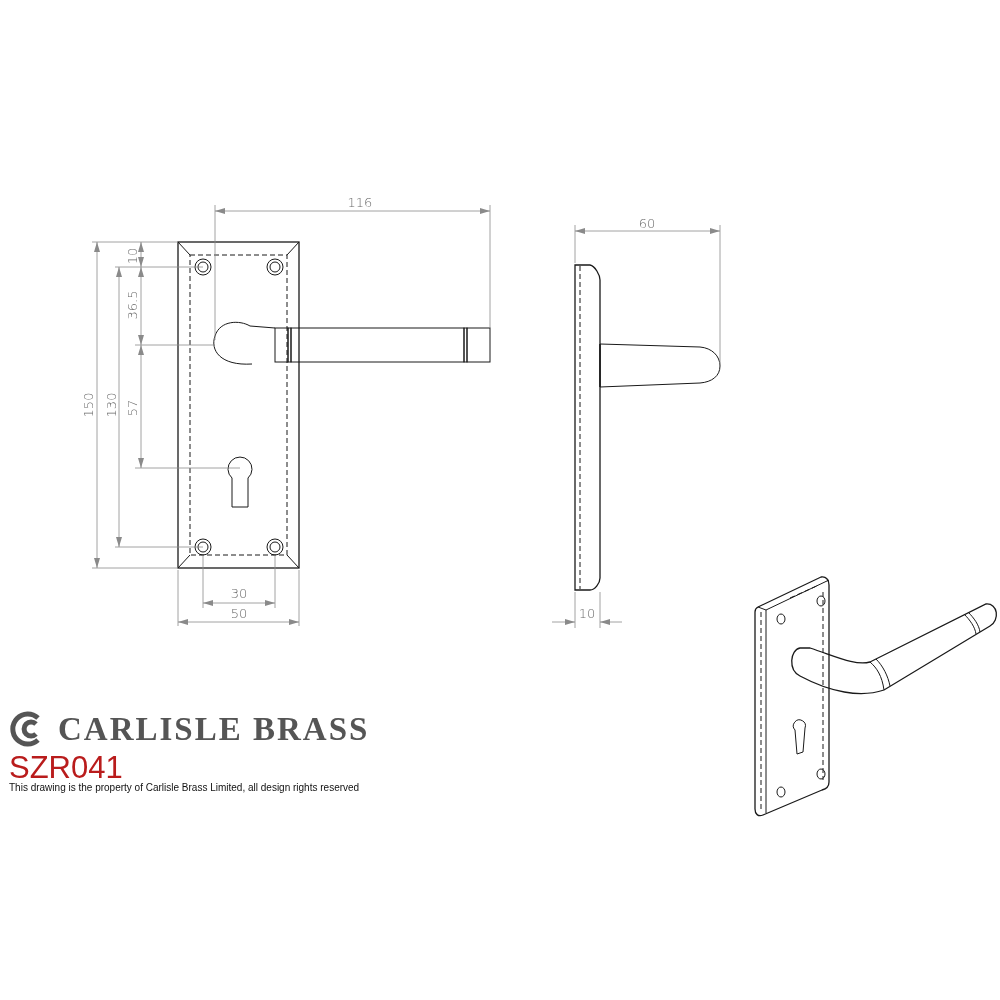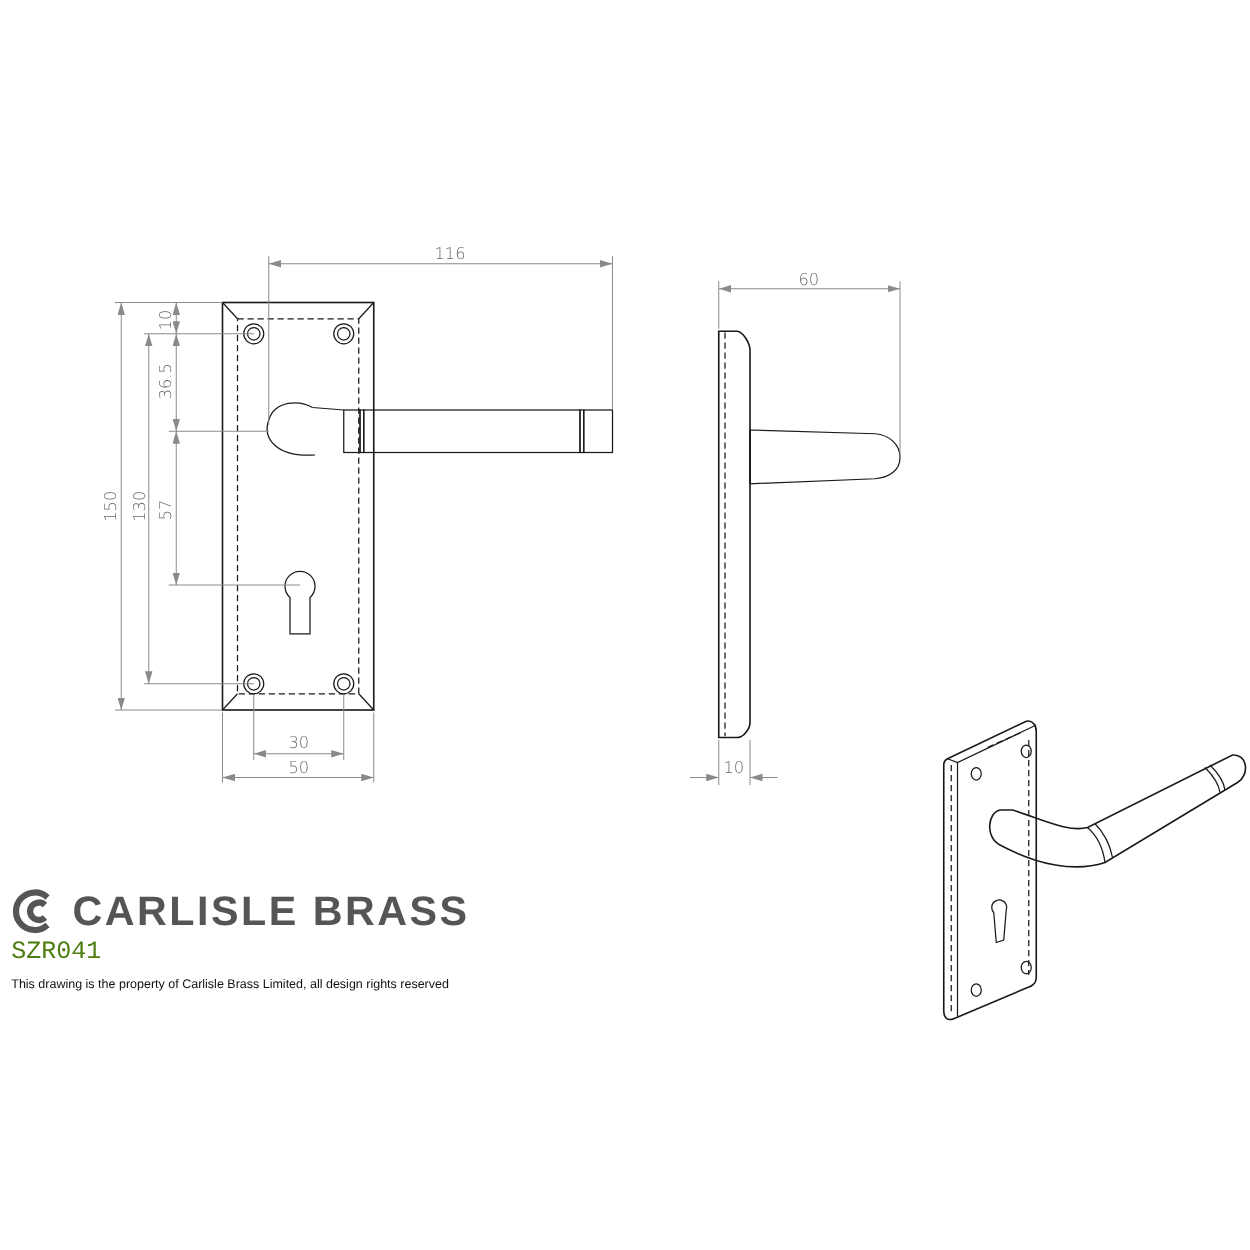--- a/index.html
+++ b/index.html
@@ -5,22 +5,22 @@
   html, body { margin: 0; padding: 0; background: #ffffff; }
   body { width: 1000px; height: 1000px; position: relative; overflow: hidden; font-family: "DejaVu Sans", sans-serif; }
   svg { position: absolute; left: 0; top: 0; }
   .dim-text { font-family: "DejaVu Sans", sans-serif; font-size: 13px; fill: #6a6a6a; font-weight: 300; }
   .outline { stroke: #1a1a1a; stroke-width: 1.3; fill: none; }
   .thin { stroke: #1a1a1a; stroke-width: 1; fill: none; }
   .dash { stroke: #1a1a1a; stroke-width: 1; fill: none; stroke-dasharray: 5 3; }
   .dimline { stroke: #8a8a8a; stroke-width: 0.8; fill: none; }
   .arrow { fill: #8a8a8a; }
   #brand { position: absolute; left: 8px; top: 710px; display: flex; align-items: center; }
-  #brand-name { font-family: Liberation Sans, sans-serif; font-weight: bold; font-size: 33px; color: #555555; letter-spacing: 2px; margin-left: 8px; }
-  #product-code { position: absolute; left: 9px; top: 750px; font-family: Liberation Mono, monospace; font-size: 20px; color: #4d7c0f; }
+  #brand-name { font-family: Liberation Serif, serif; font-weight: bold; font-size: 33px; color: #555555; letter-spacing: 2px; margin-left: 8px; }
+  #product-code { position: absolute; left: 9px; top: 750px; font-family: Liberation Sans, sans-serif; font-size: 31px; color: #b91c1c; }
   #disclaimer { position: absolute; left: 9px; top: 782px; font-family: "Liberation Sans", sans-serif; font-size: 10px; color: #111; }
 </style>
 </head>
 <body>
 
 <svg width="1000" height="1000" viewBox="0 0 1000 1000">
   <defs>
     <marker id="ah" markerWidth="10" markerHeight="6" refX="10" refY="3" orient="auto-start-reverse" markerUnits="userSpaceOnUse">
       <path d="M0,0 L10,3 L0,6 Z" class="arrow"></path>
     </marker>

